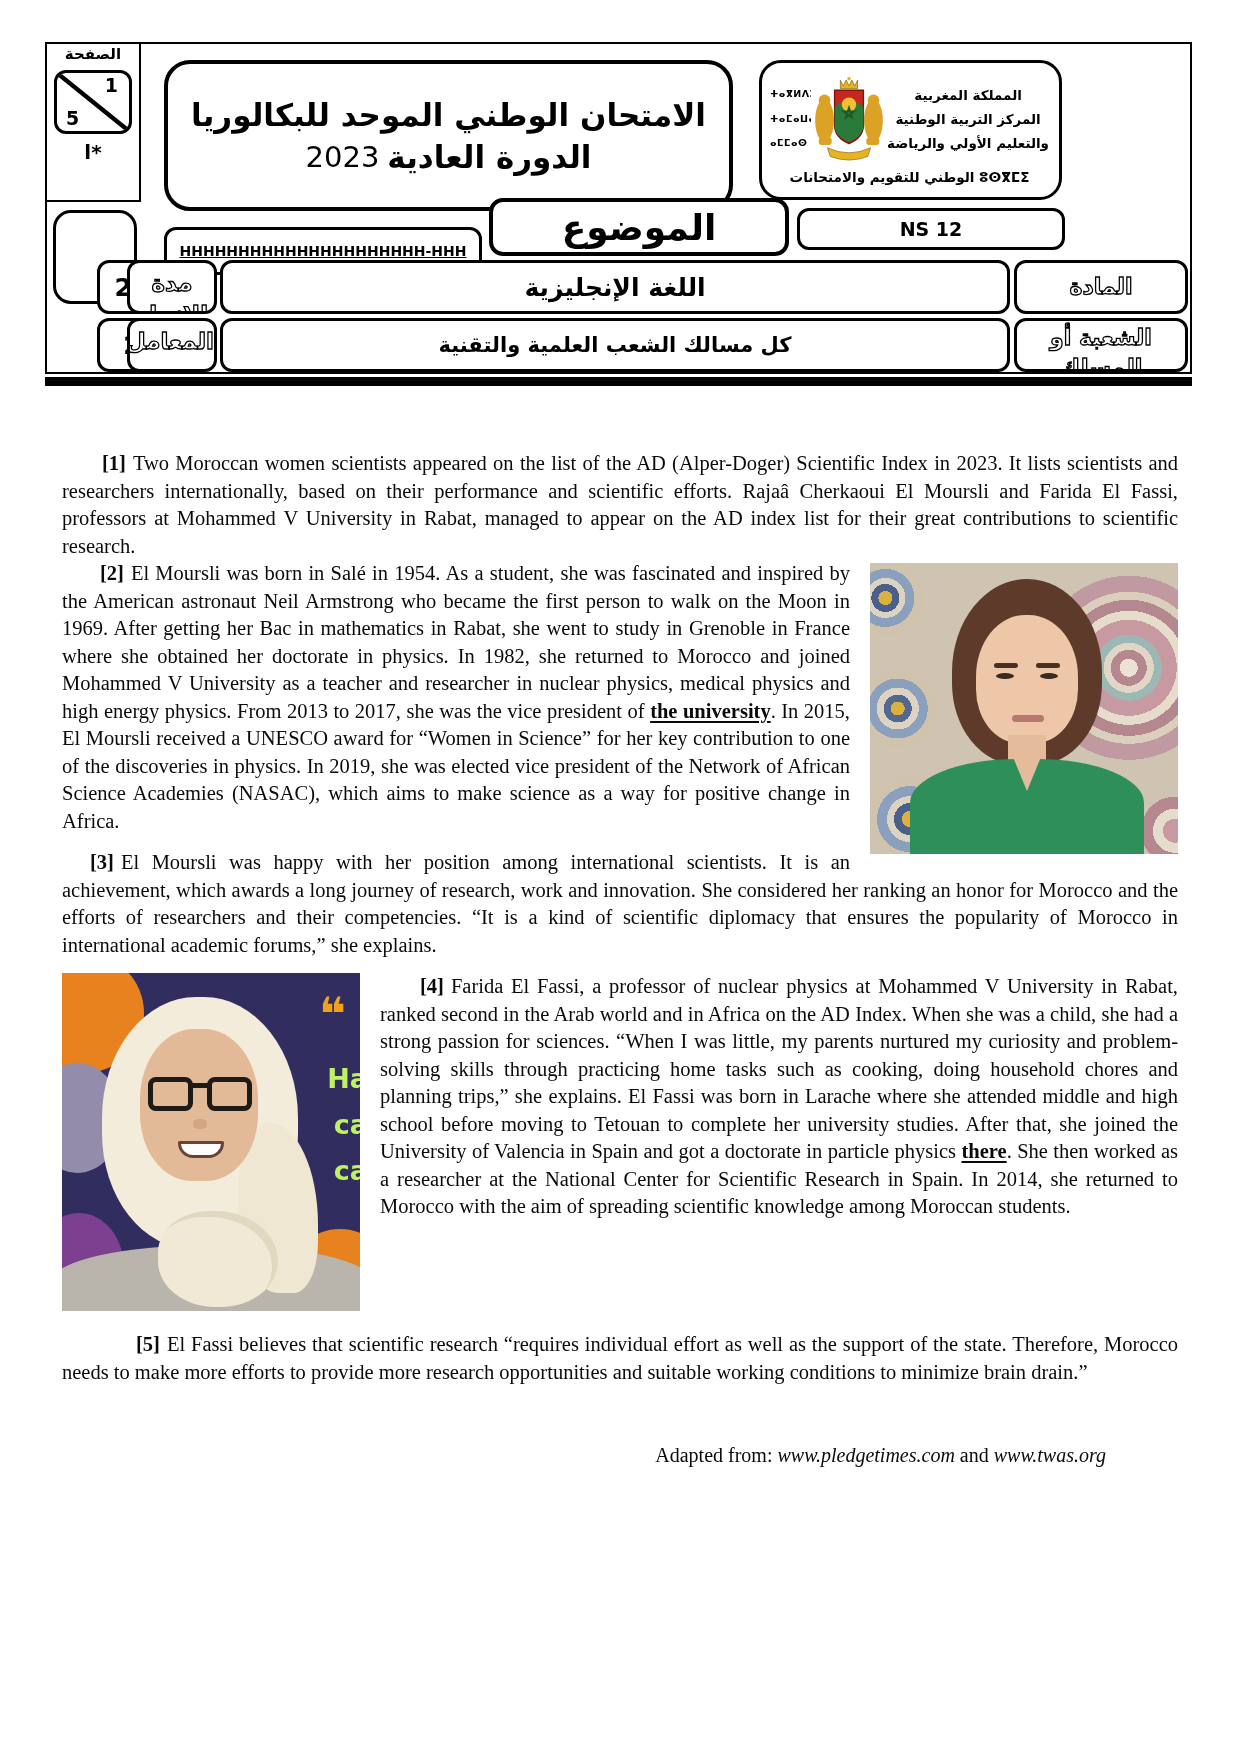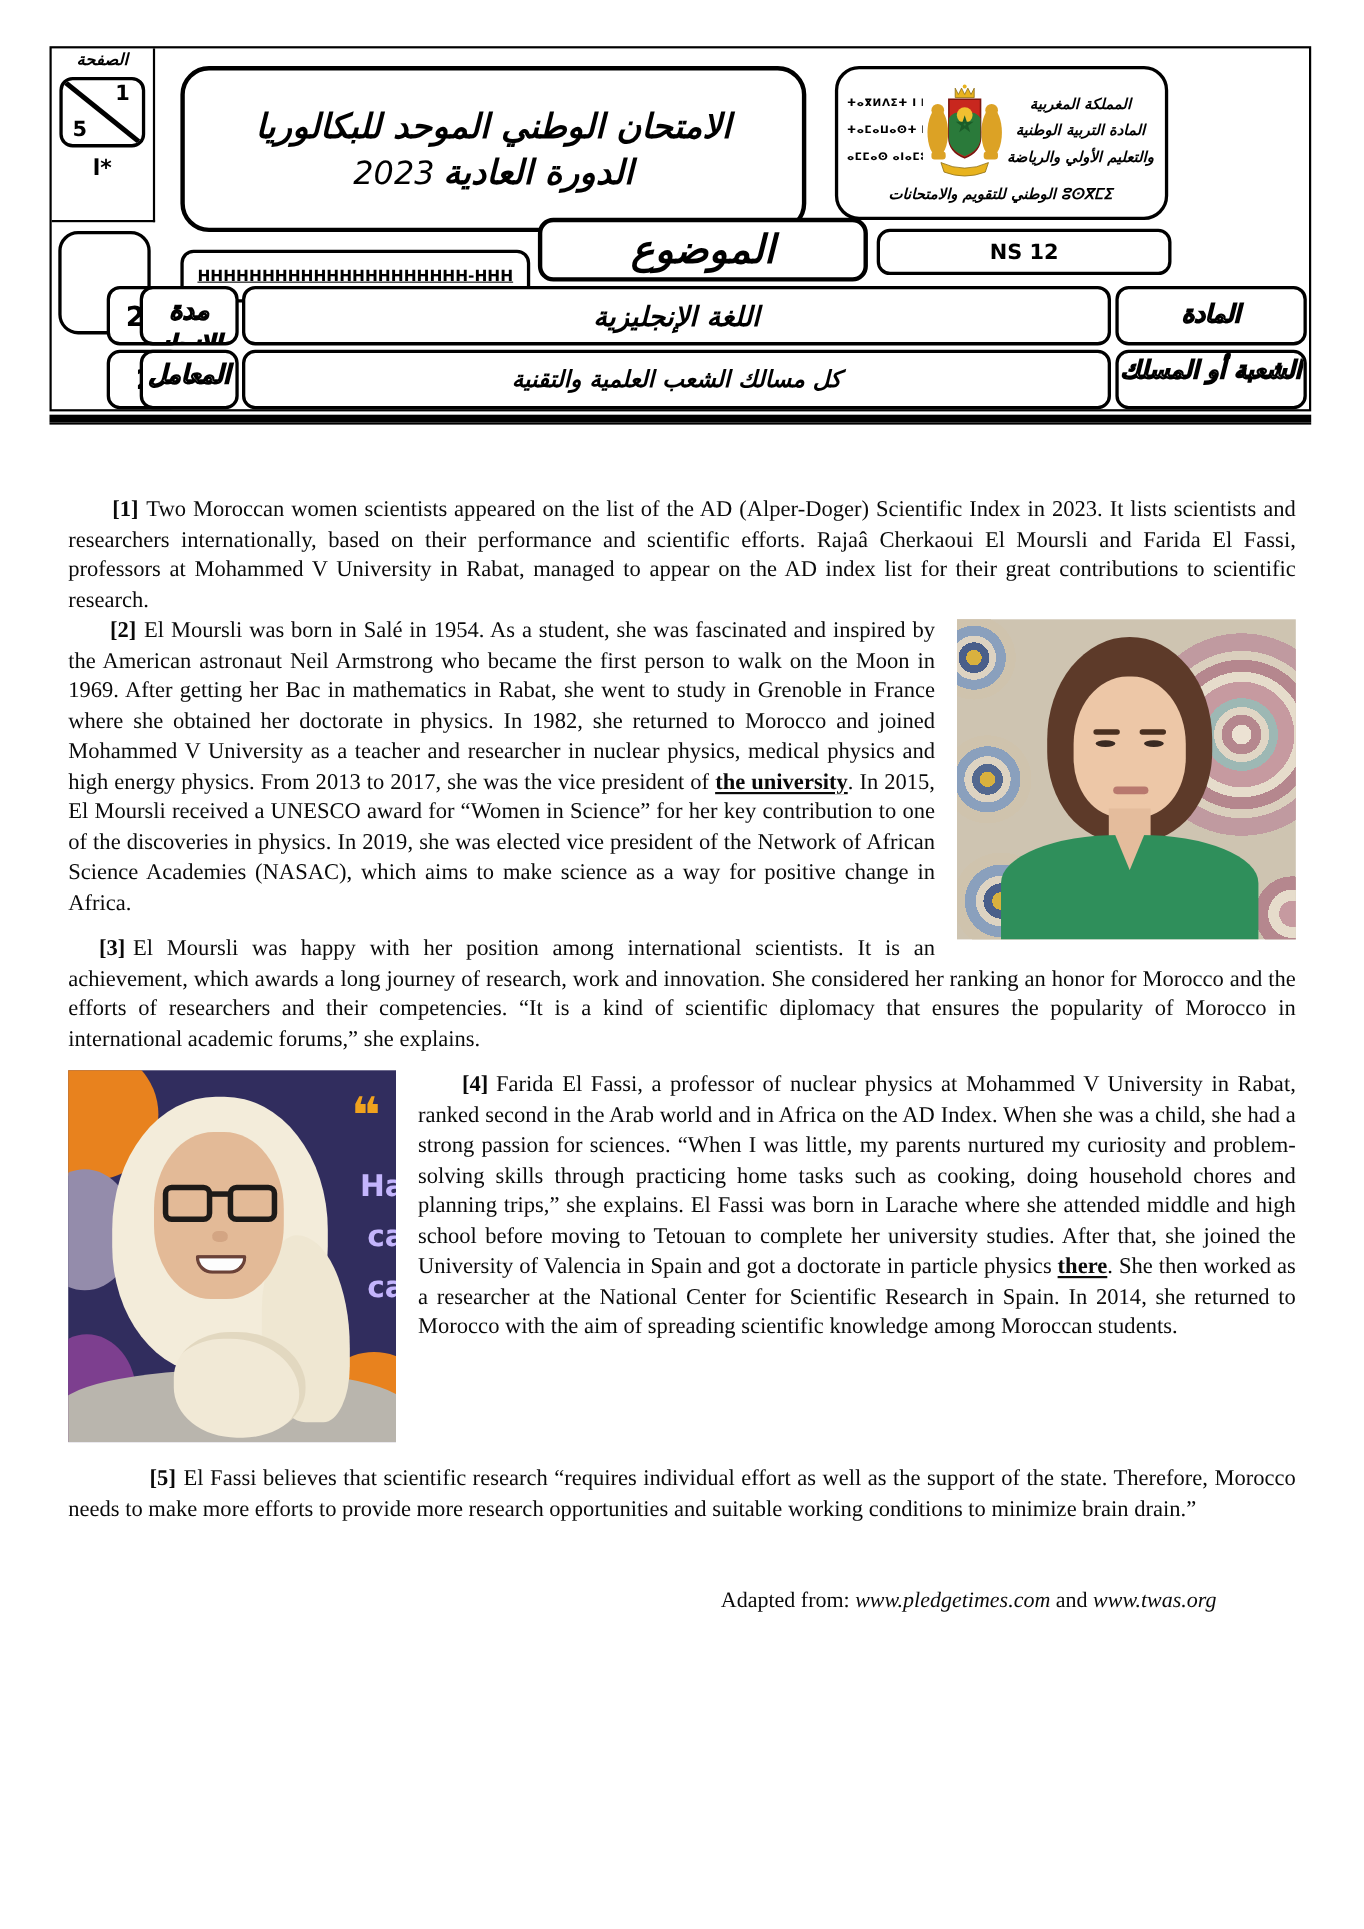--- a/index.html
+++ b/index.html
@@ -5,21 +5,21 @@
   * { margin:0; padding:0; box-sizing:border-box; }
   html,body { background:#888; }
   .page {
     position:relative; width:1240px; height:1754px; background:#fff;
     font-family:"Liberation Serif", serif; color:#000; overflow:hidden;
     margin:0 auto;
   }
   
   .header-frame{ position:absolute; left:45px; top:42px; width:1147px; height:332px; border:2px solid #000; }
   .hbox{ position:absolute; border:3px solid #000; border-radius:14px; background:#fff; }
-  .ar{ font-family:"DejaVu Sans", sans-serif;font-style:italic; }
+  .ar{ font-family:"DejaVu Sans", sans-serif; }
 
   .page-box{ position:absolute; left:0; top:0; width:94px; height:158px; border-right:2px solid #000; border-bottom:2px solid #000; }
   .page-box .plabel{ display:block; text-align:center; font-size:15px; font-weight:bold; padding-top:1px; }
   .frac-box{ position:absolute; left:7px; top:26px; width:78px; height:64px; border:3px solid #000; border-radius:12px; overflow:hidden;}
   .frac-box svg{ position:absolute; left:0; top:0; width:100%; height:100%; }
   .frac-num{ position:absolute; font-family:"DejaVu Sans", sans-serif; font-weight:bold; font-size:19px; }
   .frac-cur{ right:11px; top:1px; }
   .frac-tot{ left:9px; bottom:2px; }
   .exam-code{ position:absolute; left:0; top:96px; width:100%; text-align:center; font-size:20px; font-weight:bold; font-family:"DejaVu Sans", sans-serif; }
   .empty-box{ position:absolute; left:6px; top:166px; width:84px; height:94px; border:3px solid #000; border-radius:18px; }
@@ -95,21 +95,21 @@
   .m-body{ position:absolute; left:40px; top:196px; width:234px; height:95px; background:#2f8f5b; border-radius:46% 46% 0 0; }
   .m-vneck{ position:absolute; left:103px; top:-2px; width:28px; height:34px; background:#e4bc9c; clip-path:polygon(0 0,100% 0,50% 100%); }
 
   
   .photo2{ width:298px; height:338px; position:relative; overflow:hidden; background:#312d5e; flex:0 0 auto; margin-right:20px; }
   .f-blob-orange-tl{ position:absolute; left:-38px; top:-20px; width:120px; height:120px; background:#e8821e; border-radius:50%; }
   .f-blob-mauve{ position:absolute; left:-30px; top:90px; width:90px; height:110px; background:#948cab; border-radius:50%; }
   .f-blob-purple{ position:absolute; left:-28px; top:240px; width:90px; height:110px; background:#7d3f8f; border-radius:50%; }
   .f-blob-orange-br{ position:absolute; right:-30px; bottom:-8px; width:100px; height:90px; background:#e8821e; border-radius:50%; }
   .f-quote{ position:absolute; right:14px; top:18px; color:#f0a21e; font-size:46px; font-family:"DejaVu Sans", sans-serif; font-weight:bold; line-height:1; }
-  .f-word{ position:absolute; right:-8px; color:#c4b5fd; font-family:"DejaVu Sans", sans-serif; font-weight:bold; font-size:27px; }
+  .f-word{ position:absolute; right:-8px; color:#bef264; font-family:"DejaVu Sans", sans-serif; font-weight:bold; font-size:27px; }
   .f-w0{ top:92px; } .f-w1{ top:138px; } .f-w2{ top:184px; }
   .f-jacket{ position:absolute; left:-10px; bottom:-6px; width:320px; height:72px; background:#b9b5ad; border-radius:50% 50% 0 0; }
   .f-hijab{ position:absolute; left:40px; top:24px; width:196px; height:252px; background:#f3ecda; border-radius:48% 48% 46% 46%; }
   .f-drape{ position:absolute; left:176px; top:150px; width:80px; height:170px; background:#efe7d2; border-radius:40% 60% 30% 50%; }
   .f-knot{ position:absolute; left:96px; top:238px; width:120px; height:96px; background:#f1e9d6; border-radius:45% 55% 50% 50%; box-shadow:-6px 6px 0 #e2d8c0 inset; }
   .f-face{ position:absolute; left:78px; top:56px; width:118px; height:152px; background:#e3ba97; border-radius:46% 46% 44% 44%; }
   .f-glasses{ position:absolute; left:86px; top:104px; width:104px; height:36px; }
   .f-lens{ position:absolute; top:0; width:45px; height:34px; border:5px solid #1d1a18; border-radius:8px; }
   .f-lens.l{ left:0; } .f-lens.r{ right:0; }
   .f-bridge{ position:absolute; left:43px; top:6px; width:18px; height:6px; border-top:5px solid #1d1a18; }
@@ -162,21 +162,21 @@
           <circle cx="84" cy="34" r="8" fill="#dca225"></circle>
           <rect x="74" y="86" width="18" height="10" rx="4" fill="#dca225"></rect>
           <path d="M30 20 h40 v48 q0 18 -20 26 q-20 -8 -20 -26 Z" fill="#c8271e" stroke="#7a150f" stroke-width="2"></path>
           <path d="M30 44 q10 -14 20 0 q10 -14 20 0 v24 q0 16 -20 24 q-20 -8 -20 -24 Z" fill="#2a7a3a"></path>
           <circle cx="50" cy="40" r="10" fill="#f0c030"></circle>
           <path d="M50 44 l4.7 14.5 l-12.3 -9 h15.2 l-12.3 9 Z" fill="none" stroke="#1a5c28" stroke-width="2.4"></path>
           <path d="M20 100 q30 14 60 0 l-4 12 q-26 10 -52 0 Z" fill="#e8b31e" stroke="#8a6a10" stroke-width="1"></path>
         </svg>
         <div class="min-ar ar" dir="rtl">
           <div>المملكة المغربية</div>
-          <div>المادة التربية الوطنية</div>
+          <div>المركز التربية الوطنية</div>
           <div>والتعليم الأولي والرياضة</div>
         </div>
       </div>
       <div class="min-footer ar" dir="rtl">ⵓⵙⴳⵎⵉ الوطني للتقويم والامتحانات</div>
     </div>
 
     <div class="hbox mask-box">HHHHHHHHHHHHHHHHHHHHH-HHH</div>
 
     <div class="hbox subject-box ar" dir="rtl">الموضوع</div>
 

